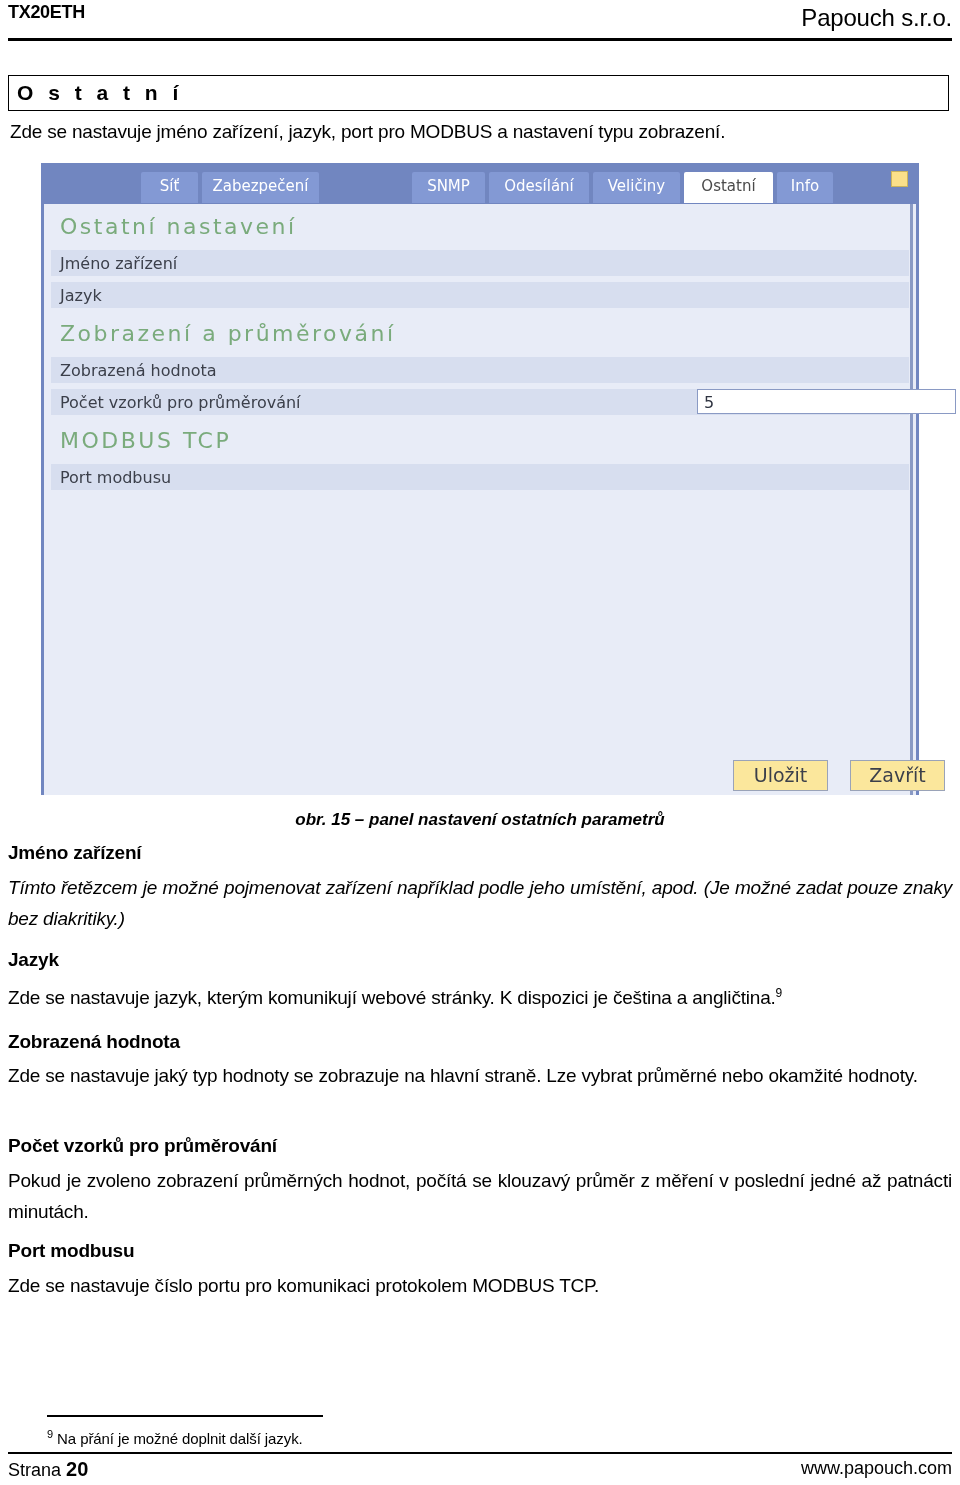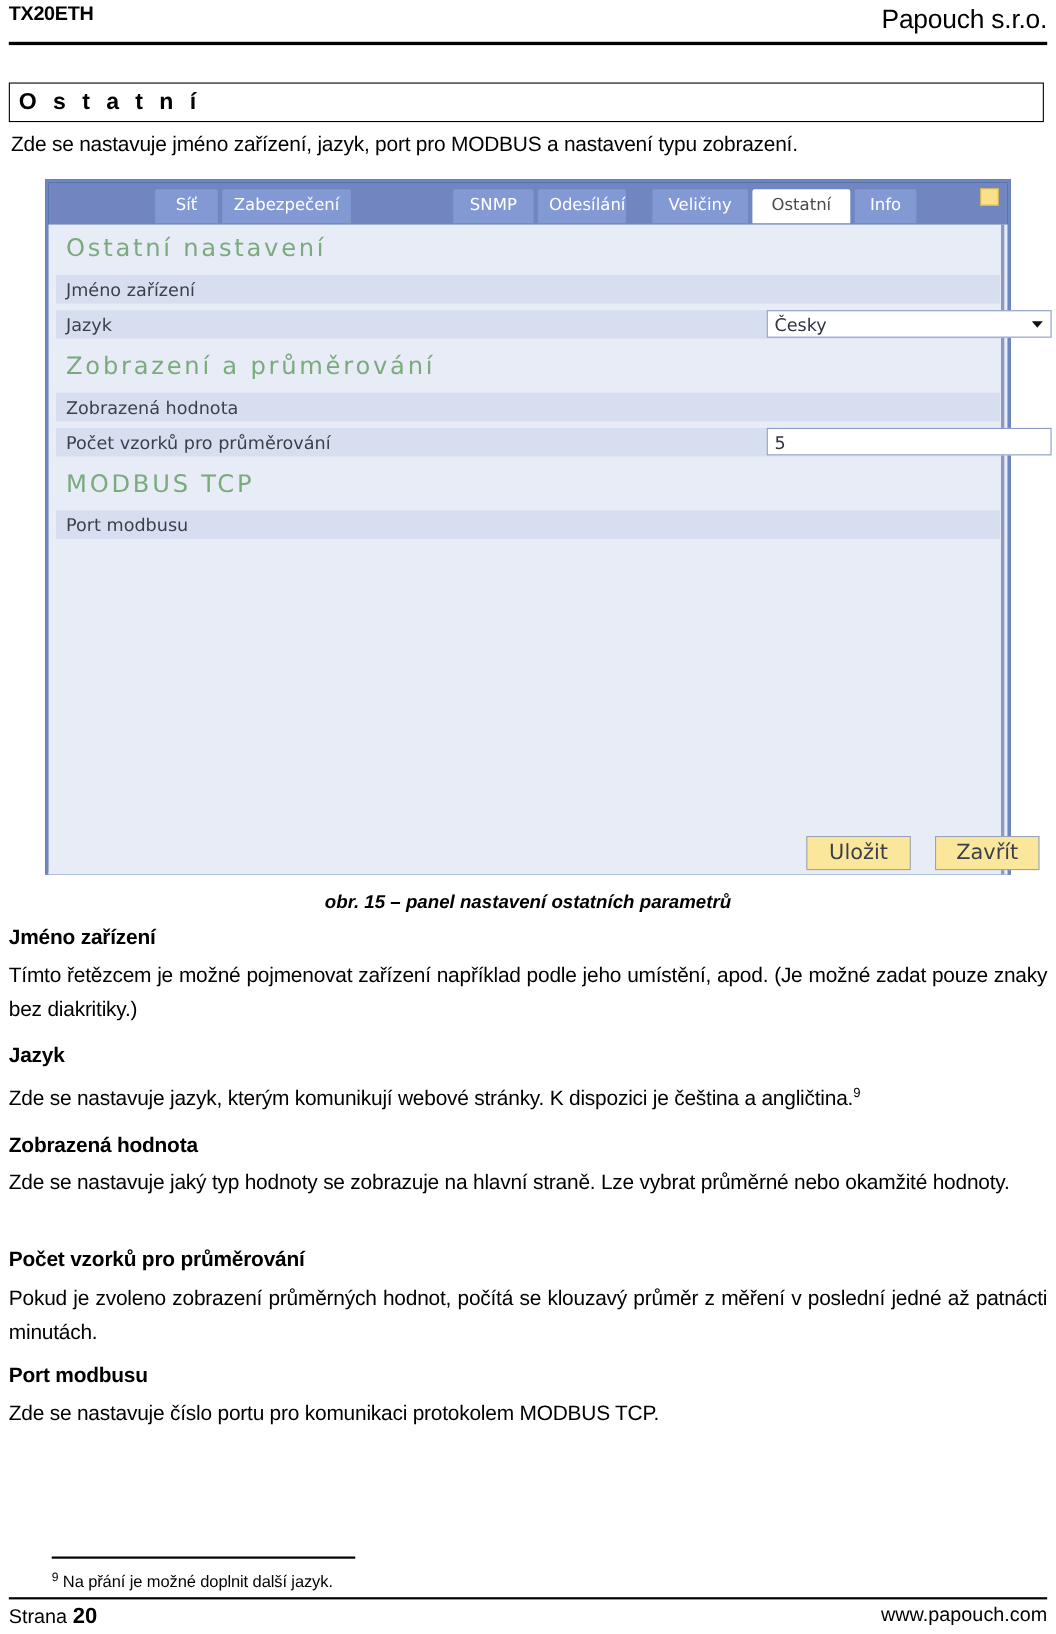--- a/index.html
+++ b/index.html
@@ -76,21 +76,21 @@
     white-space: nowrap;
   }
 
   
   .ui-shot {
     position: absolute;
     left: 41px;
     top: 163px;
     width: 878px;
     height: 632px;
-    background: #0c4a6e;
+    background: #8b5cf6;
     border: 3px solid #7186c0;
     box-sizing: border-box;
     font-family: "DejaVu Sans", sans-serif;
   }
   .ui-tabbar {
     position: relative;
     height: 38px;
     background: #7186c0;
     box-sizing: border-box;
   }
@@ -276,44 +276,40 @@
 </div>
 <div class="intro-line">Zde se nastavuje jméno zařízení, jazyk, port pro MODBUS a nastavení typu zobrazení.</div>
 
 <div class="ui-shot">
 
   <div class="ui-tabbar">
     <div class="ui-tab" style="left:97px;  width:57px;">Síť</div>
     <div class="ui-tab" style="left:158px; width:117px;">Zabezpečení</div>
     <div class="ui-tab" style="left:279px; width:85px;margin-top:34px;">E-maily</div>
     <div class="ui-tab" style="left:368px; width:73px;">SNMP</div>
-    <div class="ui-tab" style="left:445px; width:80px;">Odesílání</div>
+    <div class="ui-tab" style="left:445px; width:100px;">Odesílání</div>
     <div class="ui-tab" style="left:549px; width:87px;">Veličiny</div>
     <div class="ui-tab active" style="left:640px; width:89px;">Ostatní</div>
     <div class="ui-tab" style="left:733px; width:56px;">Info</div>
     <div class="tab-marker"></div>
   </div>
 
   <div class="ui-body">
 
     <div class="ui-divider"></div>
 
     <div class="grp-head" style="top:10px;">Ostatní nastavení</div>
 
     <div class="ui-row" style="top:46px;">
       <div class="rlabel">Jméno zařízení</div>
     </div>
 
     <div class="ui-row" style="top:78px;">
       <div class="rlabel">Jazyk</div>
     </div>
-    <div class="ui-field" style="top:78px;">
-      <div class="fval">Česky</div>
-      <div class="caret"></div>
-    </div>
 
     <div class="grp-head" style="top:117px;">Zobrazení a průměrování</div>
 
     <div class="ui-row" style="top:153px;">
       <div class="rlabel">Zobrazená hodnota</div>
     </div>
 
     <div class="ui-row" style="top:185px;">
       <div class="rlabel">Počet vzorků pro průměrování</div>
     </div>
@@ -328,21 +324,21 @@
     </div>
 
     <div class="ui-btn" style="left:689px; top:556px; width:95px;">Uložit</div>
     <div class="ui-btn" style="left:806px; top:556px; width:95px;">Zavřít</div>
   </div>
 </div>
 
 <div class="fig-caption">obr. 15 – panel nastavení ostatních parametrů</div>
 
 <div class="prose bold" style="top:837px;">Jméno zařízení</div>
-<div class="prose" style="top:872px;">Tímto řetězcem je možné pojmenovat zařízení například podle jeho umístění, apod. (Je možné zadat pouze znaky bez diakritiky.)</div>
+<div class="prose" style="top:872px;font-style:italic;">Tímto řetězcem je možné pojmenovat zařízení například podle jeho umístění, apod. (Je možné zadat pouze znaky bez diakritiky.)</div>
 
 <div class="prose bold" style="top:944px;">Jazyk</div>
 <div class="prose" style="top:978px;"><span>Zde se nastavuje jazyk, kterým komunikují webové stránky. K dispozici je čeština a angličtina.</span><span class="sup">9</span></div>
 
 <div class="prose bold" style="top:1026px;">Zobrazená hodnota</div>
 <div class="prose" style="top:1060px;">Zde se nastavuje jaký typ hodnoty se zobrazuje na hlavní straně. Lze vybrat průměrné nebo okamžité hodnoty.</div>
 
 <div class="prose bold" style="top:1130px;">Počet vzorků pro průměrování</div>
 <div class="prose" style="top:1165px;">Pokud je zvoleno zobrazení průměrných hodnot, počítá se klouzavý průměr z měření v poslední jedné až patnácti minutách.</div>
 

